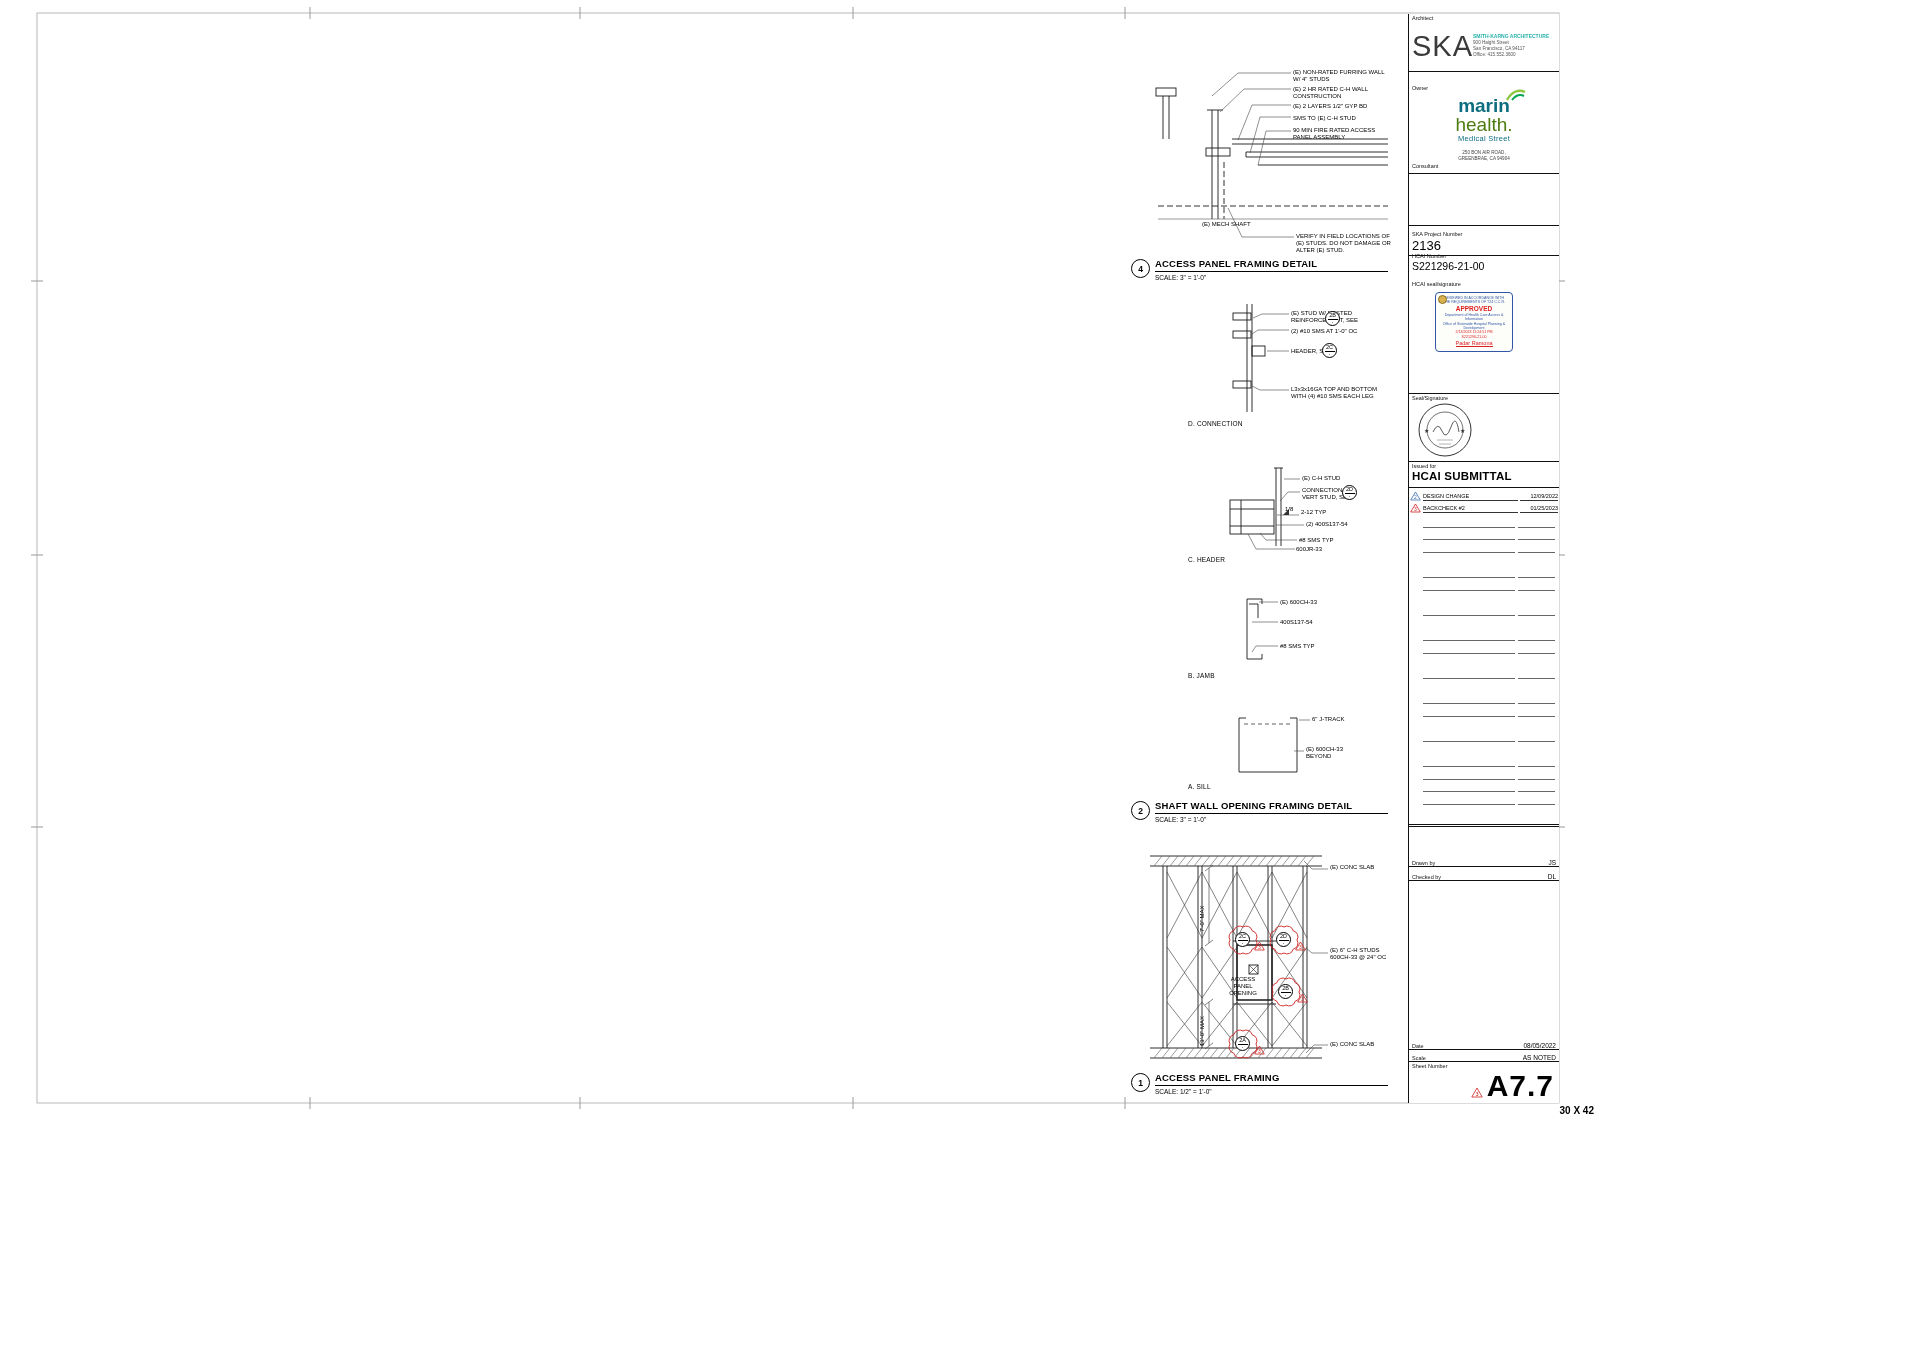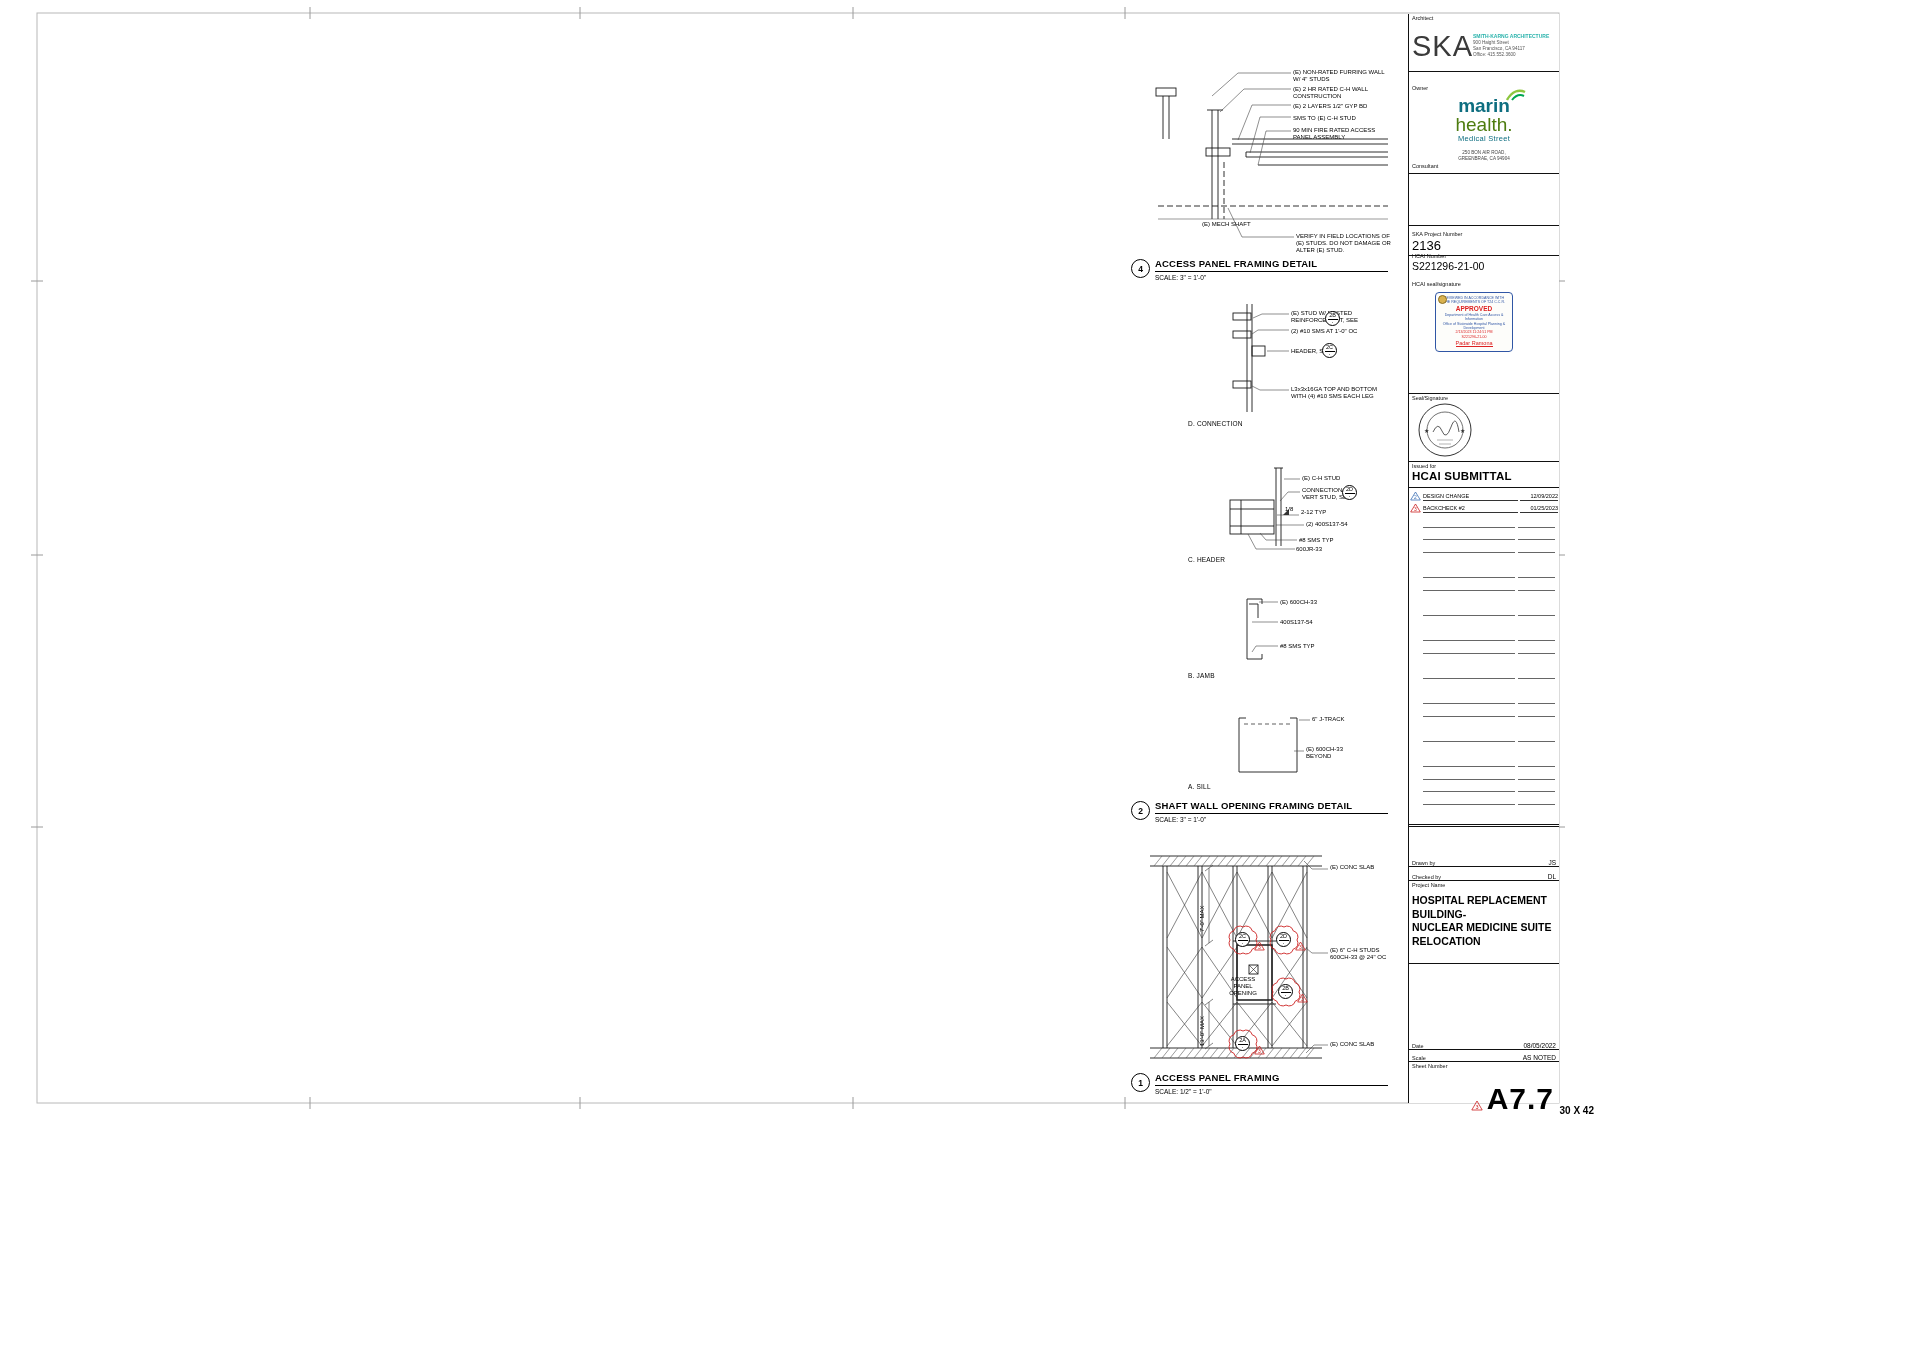--- a/index.html
+++ b/index.html
@@ -43,21 +43,21 @@
   .issued{font-size:11.5px;font-weight:bold;letter-spacing:.2px;margin-top:1px;display:block;}
   .rev-row{display:flex;align-items:flex-end;gap:2px;height:12.5px;padding:0 1px;}
   .rev-desc{flex:1;font-size:5.5px;border-bottom:.8px solid #333;line-height:8px;}
   .rev-date{width:38px;font-size:5.5px;border-bottom:.8px solid #333;line-height:8px;text-align:right;}
   .rev-lines{position:absolute;background:repeating-linear-gradient(to bottom,transparent 0,transparent 11.9px,#666 11.9px,#666 12.6px);}
   .dbl-rule{position:absolute;left:0;width:100%;height:3px;border-top:1px solid #111;border-bottom:1px solid #111;box-sizing:border-box;}
   .kv{position:absolute;left:0;width:100%;display:flex;justify-content:space-between;align-items:flex-end;border-bottom:1px solid #111;padding:0 3px;box-sizing:border-box;}
   .kv-val{font-size:6.5px;color:#000;}
   .pname{font-size:10.5px;font-weight:bold;line-height:13.5px;margin-top:6px;display:block;}
   .stitle{font-size:11px;font-weight:bold;line-height:13px;margin-top:8px;display:block;}
-  .snum-row{display:flex;align-items:flex-end;justify-content:flex-end;gap:4px;margin-top:15px;padding-right:2px;}
+  .snum-row{display:flex;align-items:flex-end;justify-content:flex-end;gap:4px;margin-top:2px;padding-right:2px;}
   .snum{font-size:30px;font-weight:bold;line-height:30px;letter-spacing:1px;}
   .size-label{position:absolute;left:1532px;top:1105px;width:62px;text-align:right;font-size:10px;font-weight:bold;z-index:2;}
 </style>
 </head>
 <body>
 
 <div class="page">
 
   <svg class="lines" width="1920" height="1371">
 
@@ -390,29 +390,20 @@
 
     <div class="kv" style="top:839px;height:14px">
       <span class="tb-label">Drawn by</span>
       <span class="kv-val">JS</span>
     </div>
     <div class="kv" style="top:853px;height:14px">
       <span class="tb-label">Checked by</span>
       <span class="kv-val">DL</span>
     </div>
 
-    <div class="tb-sec bb" style="top:867px;height:83px">
-      <span class="tb-label">Project Name</span>
-      <span class="pname">
-        <span style="display:block">HOSPITAL REPLACEMENT</span>
-        <span style="display:block">BUILDING-</span>
-        <span style="display:block">NUCLEAR MEDICINE SUITE</span>
-        <span style="display:block">RELOCATION</span>
-      </span>
-    </div>
 
 
     <div class="kv" style="top:1024px;height:12px">
       <span class="tb-label">Date</span>
       <span class="kv-val">08/05/2022</span>
     </div>
     <div class="kv" style="top:1036px;height:12px">
       <span class="tb-label">Scale</span>
       <span class="kv-val">AS NOTED</span>
     </div>

